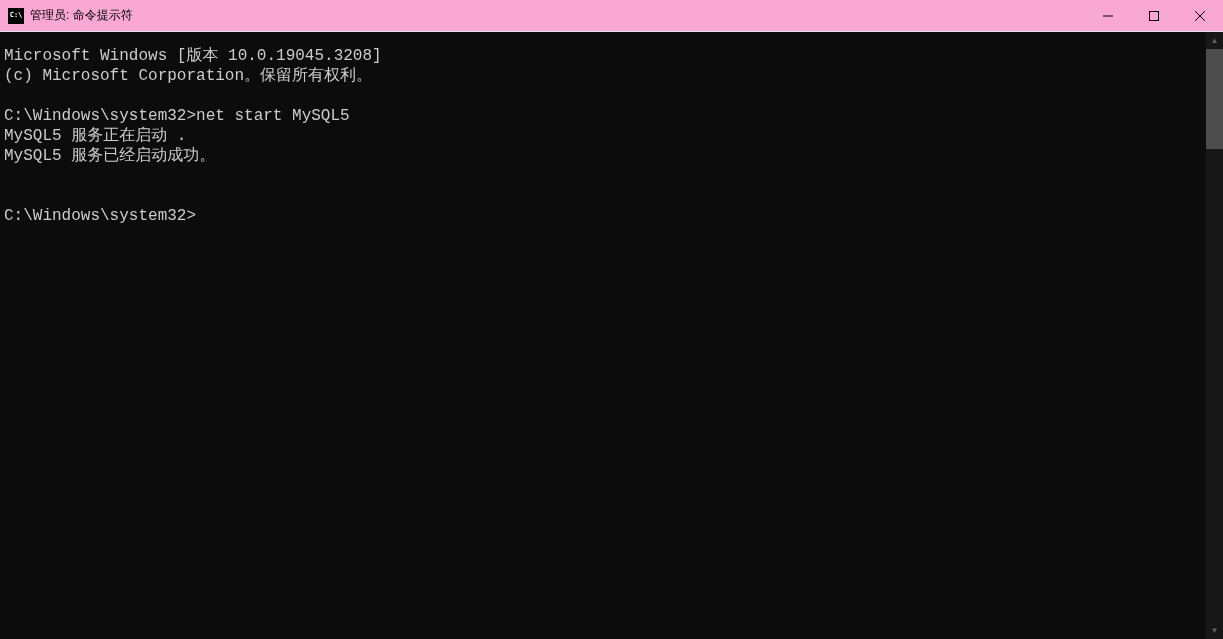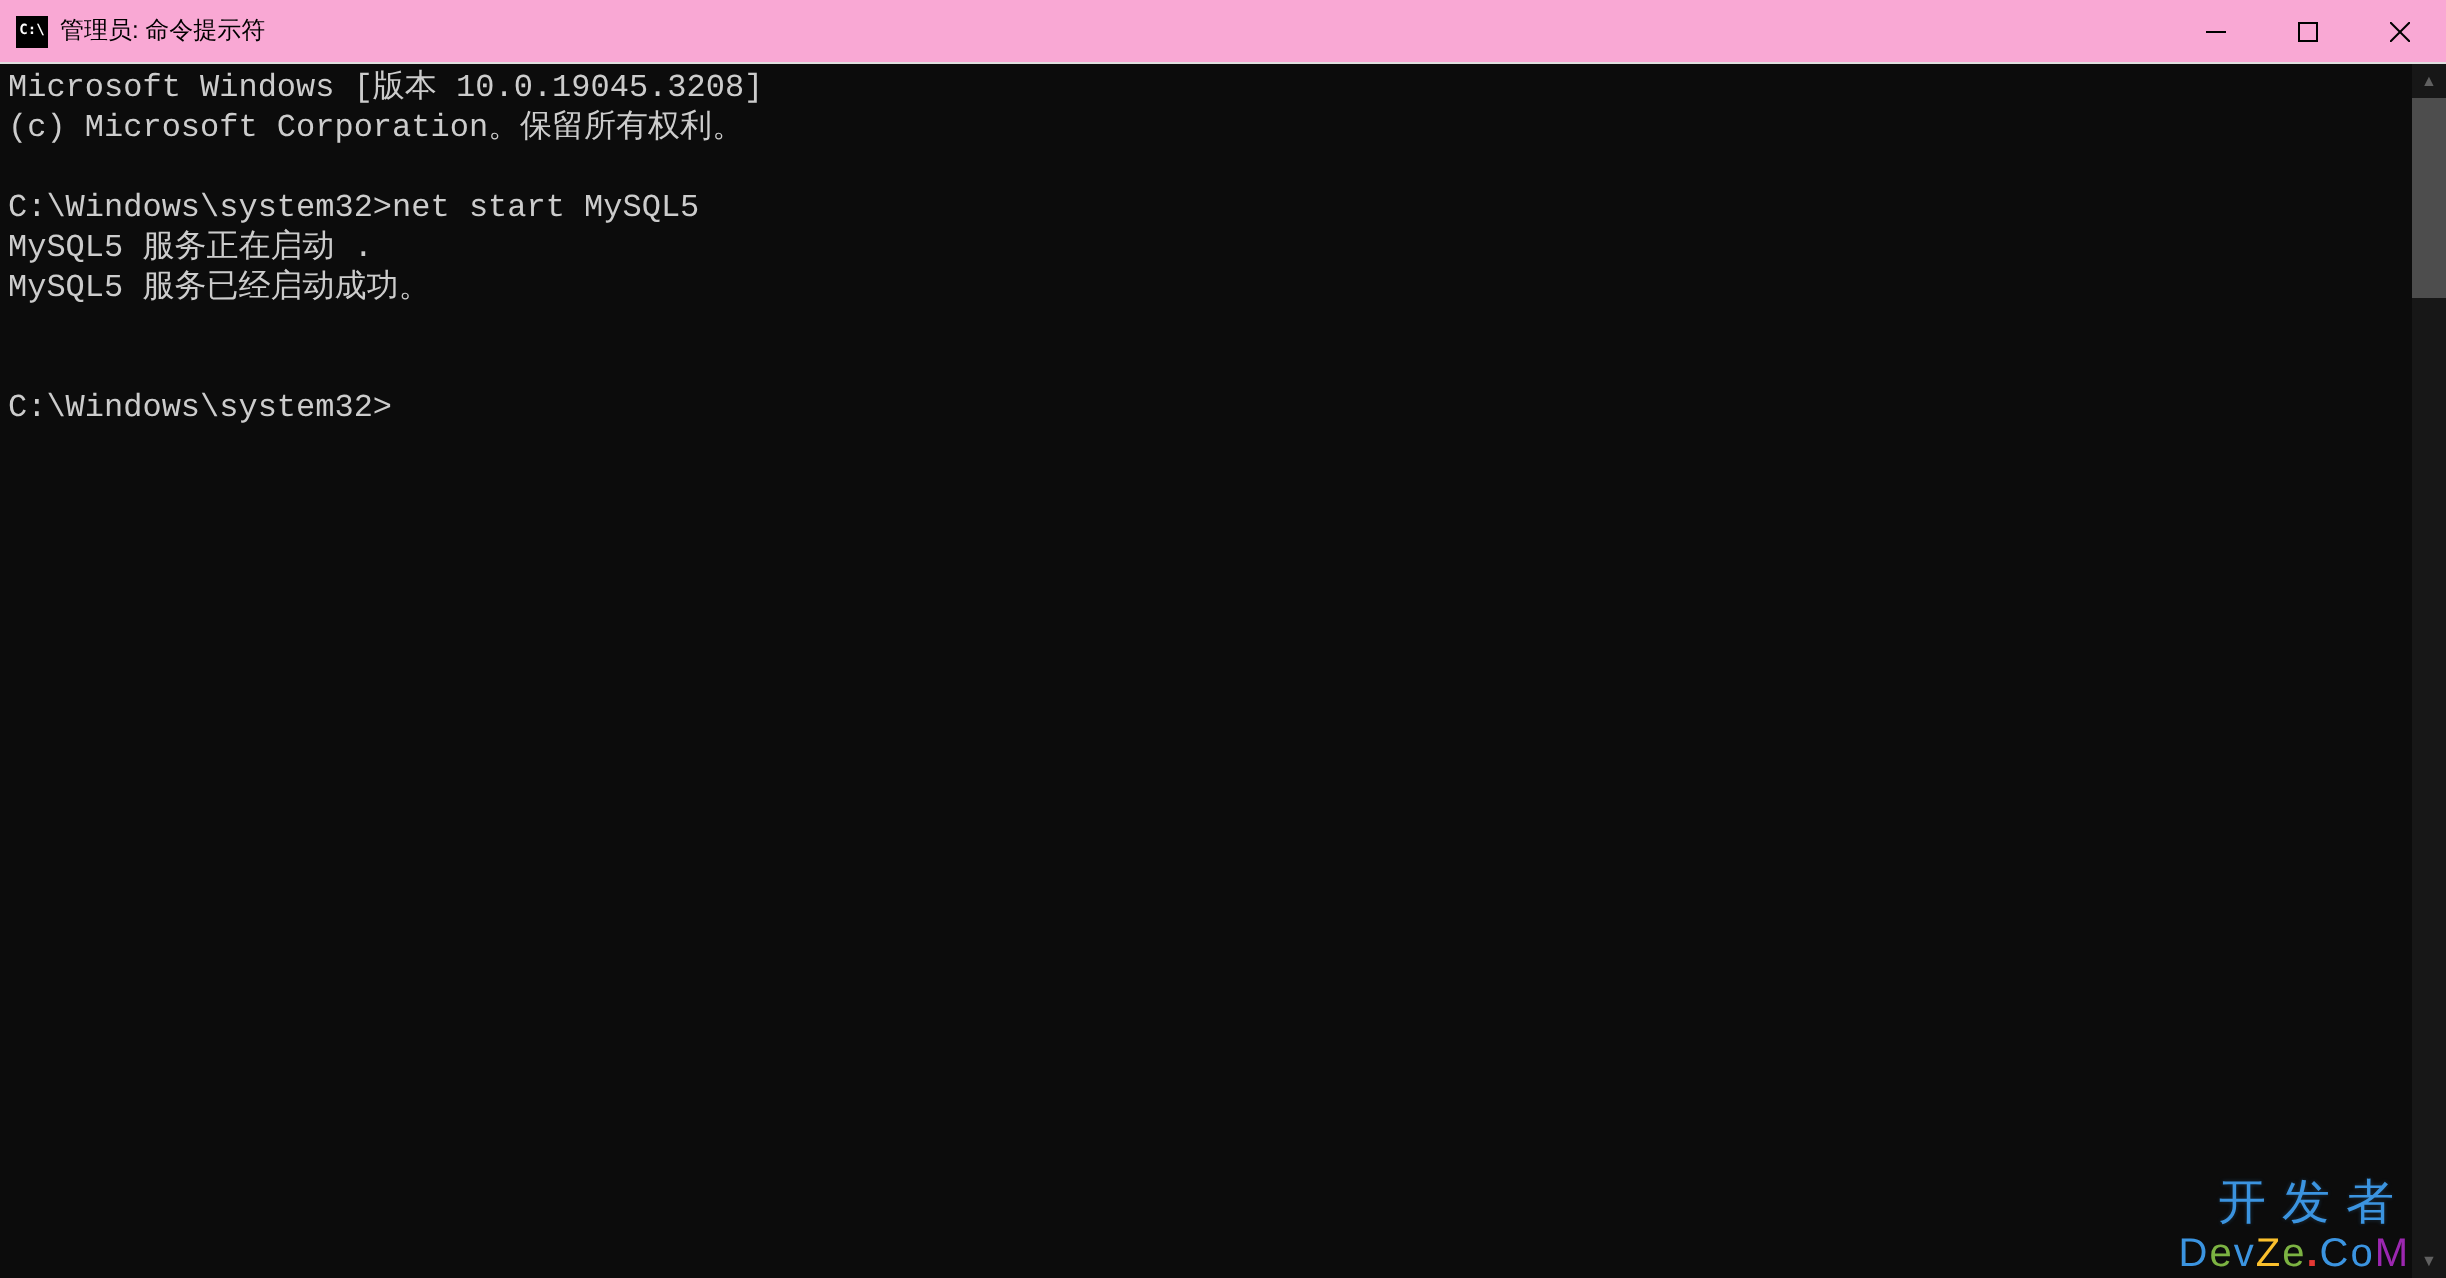--- a/index.html
+++ b/index.html
@@ -63,21 +63,21 @@
       height: 10px;
     }
     .terminal {
       background: #0c0c0c;
       height: calc(100% - 32px);
       position: relative;
       display: flex;
     }
     .terminal-content {
       flex: 1;
-      padding: 2px 4px;
+      padding: 14px 4px;
       font-family: "NSimSun", "SimSun", Consolas, "Courier New", monospace;
       font-size: 16px;
       line-height: 20px;
       color: #cccccc;
       white-space: pre;
       overflow: hidden;
     }
     .scrollbar {
       width: 17px;
       background: #171717;
@@ -169,17 +169,13 @@
 <span>MySQL5 服务正在启动 .</span>
 <span>MySQL5 服务已经启动成功。</span>
 <span></span>
 <span></span>
 <span>C:\Windows\system32&gt;</span></div>
   <div class="scrollbar">
     <div class="scrollbar-up">▲</div>
     <div class="scrollbar-thumb"></div>
     <div class="scrollbar-down">▼</div>
   </div>
-  <div class="watermark">
-    <div class="watermark-line1">开发者</div>
-    <div class="watermark-line2"><span class="wm-d">D</span><span class="wm-e">e</span><span class="wm-v">v</span><span class="wm-z">Z</span><span class="wm-e">e</span><span class="wm-dot">.</span><span class="wm-c">C</span><span class="wm-o">o</span><span class="wm-m">M</span></div>
-  </div>
 </div>
 
 </body></html>

